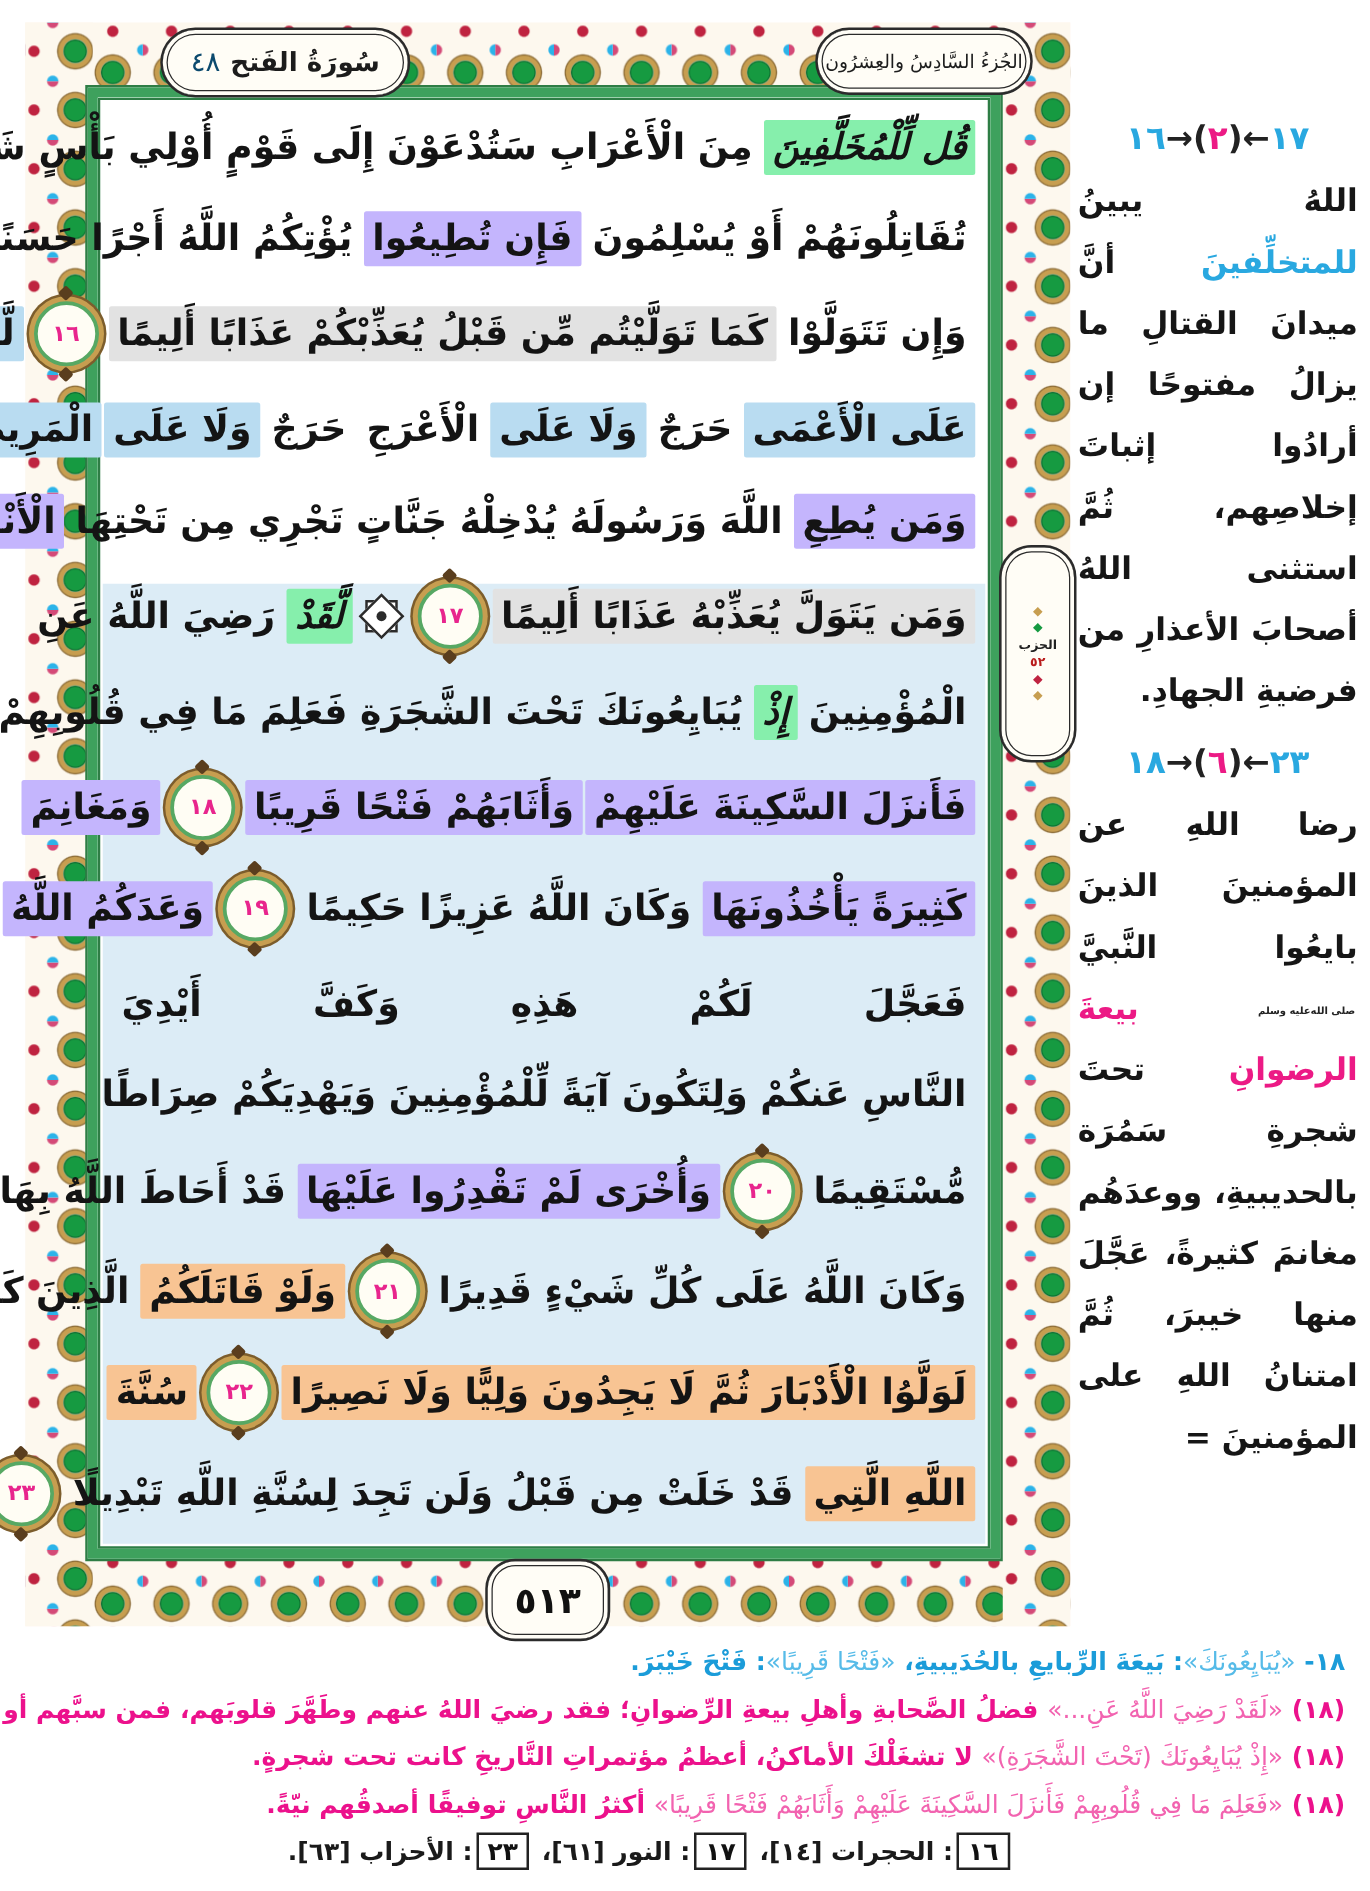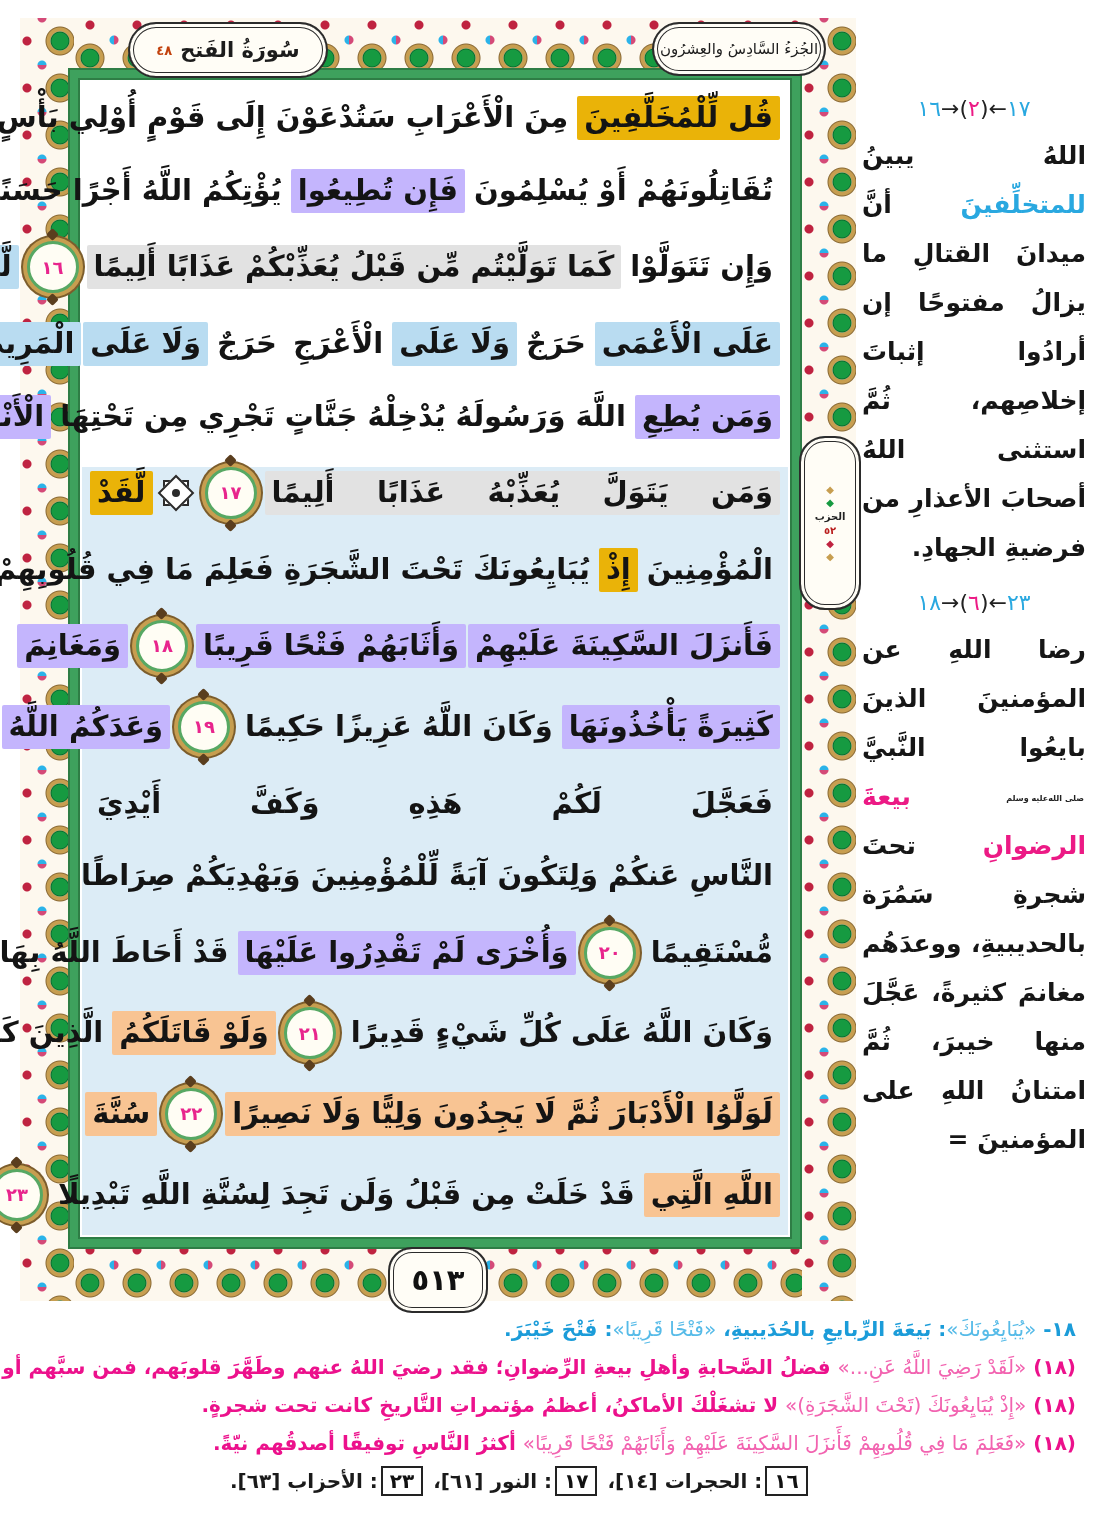--- a/index.html
+++ b/index.html
@@ -31,21 +31,21 @@
     box-sizing:border-box;background:#fff;}
   
   .textarea{position:absolute;left:82px;top:82px;width:706px;height:1153px;}
   .bluewash{position:absolute;left:0;right:0;top:385px;bottom:0;background:#dcecf6;}
   .lines{position:relative;display:flex;flex-direction:column;height:100%;}
   .qline{flex:1 1 auto;display:flex;align-items:center;justify-content:space-between;
     gap:2px;padding:0 8px;font-size:29px;font-weight:bold;color:#141414;line-height:1.1;}
   .qseg{flex:1 1 auto;text-align:justify;text-align-last:justify;white-space:nowrap;
     padding:6px 7px;border-radius:2px;}
   .qseg.fix{flex:0 0 auto;text-align:center;text-align-last:center;}
-  .hl-pink{background:#eab308;} .hl-yellow{background:#c4b5fd;}
+  .hl-pink{background:#86efac;font-style:italic;} .hl-yellow{background:#c4b5fd;}
   .hl-blue{background:#b9dcf1;} .hl-gray{background:#e2e2e2;}
   .hl-orange{background:#f8c493;}
   
   .vmark{flex:0 0 auto;display:inline-flex;align-items:center;justify-content:center;
     width:46px;height:46px;border-radius:50%;background:#fffdf4;
     border:3px solid #57a863;box-shadow:0 0 0 4px #c79e50,0 0 0 6px #7c5d2c;
     color:#e8258d;font-size:18px;font-weight:bold;position:relative;margin:0 6px;}
   .vmark::before,.vmark::after{content:"";position:absolute;width:9px;height:9px;
     background:#5a3e1e;border-radius:2px;transform:rotate(45deg);left:50%;margin-left:-5px;}
   .vmark::before{top:-14px;} .vmark::after{bottom:-14px;}
@@ -54,33 +54,33 @@
   .star8 i{position:absolute;inset:2px;background:#fff;border:2px solid #2b2b2b;}
   .star8 i.r{transform:rotate(45deg);}
   .star8 b{position:absolute;left:50%;top:50%;width:8px;height:8px;margin:-4px 0 0 -4px;
     background:#2b2b2b;border-radius:50%;}
   
   .pill{position:absolute;background:#fffdf6;border:2px solid #2b2b2b;border-radius:28px;
     box-shadow:inset 0 0 0 3px #fffdf6,inset 0 0 0 4px #2b2b2b;
     display:flex;align-items:center;justify-content:center;z-index:5;}
   .surah-pill{left:128px;top:22px;width:196px;height:52px;gap:8px;}
   .surah-pill .name{font-size:21px;font-weight:bold;color:#1c1c1c;}
-  .surah-pill .num{font-size:13px;font-weight:bold;color:#c2410c;}
+  .surah-pill .num{font-size:22px;font-weight:normal;color:#0c4a6e;}
   .juz-pill{left:652px;top:22px;width:170px;height:50px;}
   .juz-pill .name{font-size:15px;font-weight:normal;color:#1c1c1c;}
   .pagenum-pill{left:388px;top:1247px;width:96px;height:62px;border-radius:24px;}
   .pagenum-pill .num{font-size:29px;font-weight:bold;color:#111;}
   .hizb-pill{left:799px;top:436px;width:58px;height:170px;border-radius:26px;
     flex-direction:column;gap:3px;}
   .hizb-pill .dec{font-size:10px;line-height:10px;}
   .hizb-pill .lbl{font-size:10px;font-weight:bold;color:#222;}
   .hizb-pill .num{font-size:10px;font-weight:bold;color:#b91c1c;}
   
   .sidebar{position:absolute;left:862px;top:90px;width:224px;}
-  .sb-head{direction:ltr;text-align:center;font-size:22px;font-weight:normal;margin:6px 0 10px;}
+  .sb-head{direction:ltr;text-align:center;font-size:26px;font-weight:bold;margin:6px 0 10px;}
   .sb-head .blue{color:#29a8e0;} .sb-head .magenta{color:#ec1a85;} .sb-head .dark{color:#222;}
   .sb-para{font-size:25px;font-weight:bold;color:#161616;line-height:49px;
     text-align:justify;margin:0 0 18px;}
   .sb-para .blue{color:#29a8e0;} .sb-para .magenta{color:#ec1a85;}
   .saw{display:inline-flex;flex-direction:row;vertical-align:middle;text-align:center;
     font-size:8px;line-height:9px;font-weight:bold;color:#222;margin:0 2px;}
   
   .footnotes{position:absolute;left:20px;top:1310px;width:1056px;}
   .fn{font-size:20px;font-weight:bold;line-height:38px;text-align:right;white-space:nowrap;}
   .fn.blue{color:#1b9cd9;} .fn.magenta{color:#ec118c;} .fn.dark{color:#1a1a1a;}
@@ -156,20 +156,21 @@
         </div>
         <div class="qline">
           <span class="qseg hl-gray">وَمَن يَتَوَلَّ يُعَذِّبْهُ عَذَابًا أَلِيمًا</span>
           <span class="vmark">١٧</span>
           <span class="star8">
             <i></i>
             <i class="r"></i>
             <b></b>
           </span>
           <span class="qseg hl-pink fix">لَّقَدْ</span>
+          <span class="qseg">رَضِيَ اللَّهُ عَنِ</span>
         </div>
         <div class="qline">
           <span class="qseg fix">الْمُؤْمِنِينَ</span>
           <span class="qseg hl-pink fix">إِذْ</span>
           <span class="qseg">يُبَايِعُونَكَ تَحْتَ الشَّجَرَةِ فَعَلِمَ مَا فِي قُلُوبِهِمْ</span>
         </div>
         <div class="qline">
           <span class="qseg hl-yellow">فَأَنزَلَ السَّكِينَةَ عَلَيْهِمْ</span>
           <span class="qseg hl-yellow">وَأَثَابَهُمْ فَتْحًا قَرِيبًا</span>
           <span class="vmark">١٨</span>

